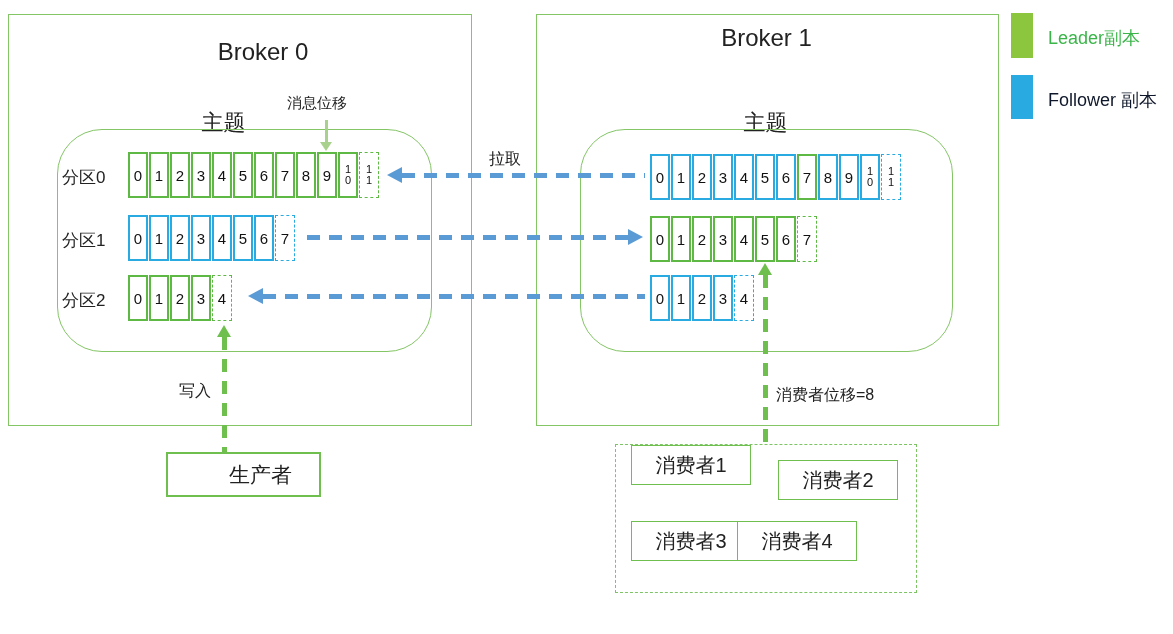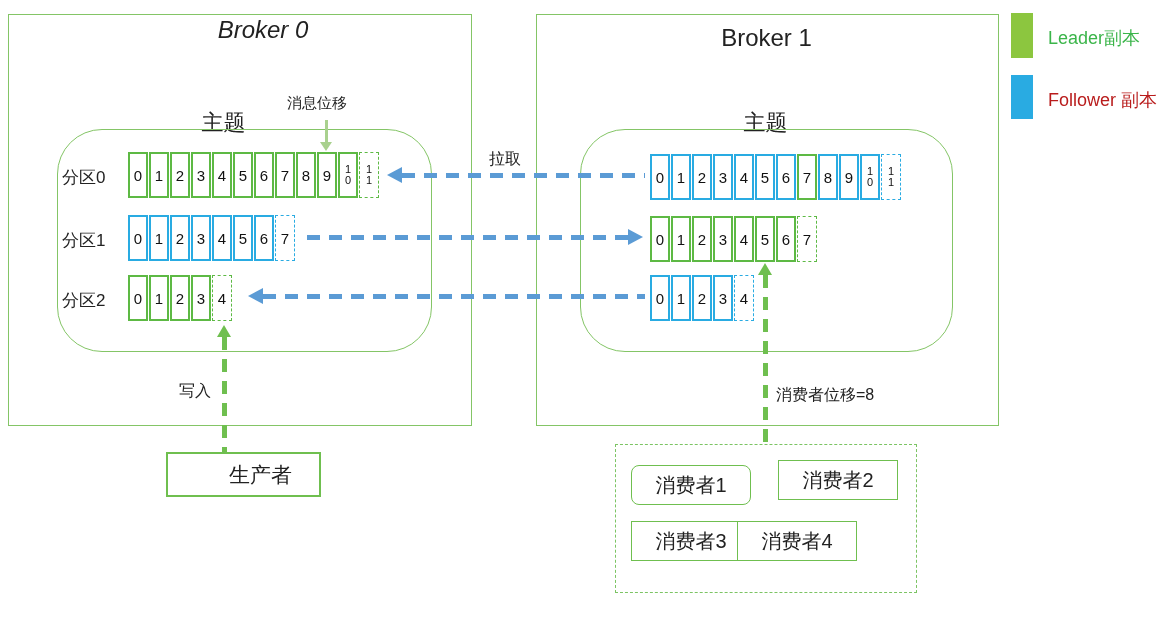--- a/index.html
+++ b/index.html
@@ -32,21 +32,21 @@
   .cgroup-box{position:absolute;border:1px dashed #7cc464;}
   .consumer-box{position:absolute;border:1.5px solid #6fbf4f;display:flex;align-items:center;justify-content:center;font-size:20px;color:#222;background:#fff;}
   .cgroup-label{position:absolute;font-size:22px;color:#222;text-align:center;}
 </style>
 </head>
 <body>
 
 <div class="canvas">
 
   <div class="box" style="left:8px;top:14px;width:462px;height:410px;"></div>
-  <div class="btitle" style="left:8px;top:16px;width:510px;font-style:italic;">Broker 0</div>
+  <div class="btitle" style="left:8px;top:38px;width:510px;">Broker 0</div>
   <div class="tlabel" style="left:37px;top:84px;width:373px;">主题</div>
   <div class="small-label" style="left:287px;top:94px;">消息位移</div>
   <div class="topic-box" style="left:57px;top:129px;width:373px;height:221px;"></div>
 
   <div class="vline-light" style="left:325px;top:120px;height:23px;"></div>
   <div class="ah-down-light" style="left:320px;top:142px;"></div>
 
   <div class="plabel" style="left:62px;top:166px;">分区0</div>
   <div class="plabel" style="left:62px;top:229px;">分区1</div>
   <div class="plabel" style="left:62px;top:289px;">分区2</div>
@@ -137,23 +137,23 @@
   <div class="vdash" style="left:222px;top:337px;height:115px;"></div>
   <div class="ah-up" style="left:217px;top:325px;"></div>
   <div class="mid-label" style="left:179px;top:381px;">写入</div>
   <div class="producer-box" style="left:166px;top:452px;width:117px;height:41px;">生产者</div>
 
   <div class="vdash" style="left:763px;top:275px;height:169px;"></div>
   <div class="ah-up" style="left:758px;top:263px;"></div>
   <div class="mid-label" style="left:776px;top:385px;">消费者位移=8</div>
 
   <div class="cgroup-box" style="left:615px;top:444px;width:300px;height:147px;"></div>
-  <div class="consumer-box" style="left:631px;top:465px;width:118px;height:38px;border-radius:8px;">消费者1</div>
+  <div class="consumer-box" style="left:631px;top:445px;width:118px;height:38px;">消费者1</div>
   <div class="consumer-box" style="left:778px;top:460px;width:118px;height:38px;">消费者2</div>
   <div class="consumer-box" style="left:631px;top:521px;width:118px;height:38px;">消费者3</div>
   <div class="consumer-box" style="left:737px;top:521px;width:118px;height:38px;">消费者4</div>
 
   <div class="legend-swatch" style="left:1011px;top:13px;width:22px;height:45px;background:#8cc63f;"></div>
   <div class="legend-text" style="left:1048px;top:26px;color:#3bb54a;">Leader副本</div>
   <div class="legend-swatch" style="left:1011px;top:75px;width:22px;height:44px;background:#29abe2;"></div>
-  <div class="legend-text" style="left:1048px;top:88px;color:#b91c1c;">Follower 副本</div>
+  <div class="legend-text" style="left:1048px;top:88px;color:#0f172a;">Follower 副本</div>
 
 </div>
 
 </body></html>

